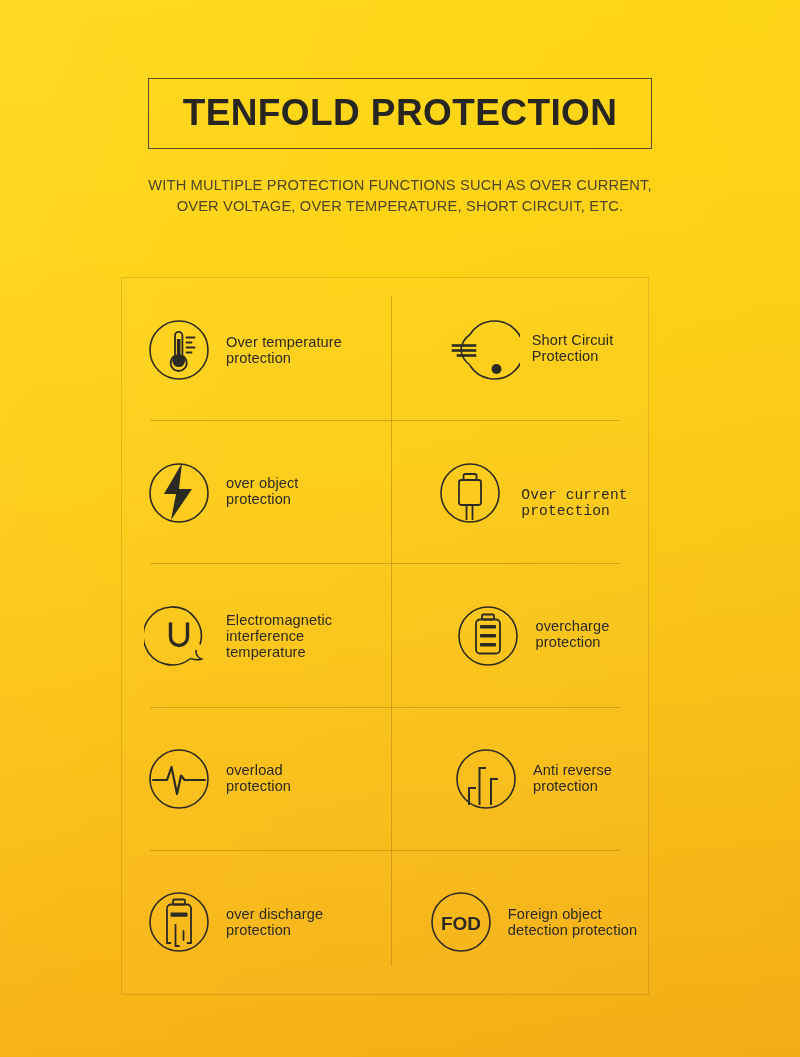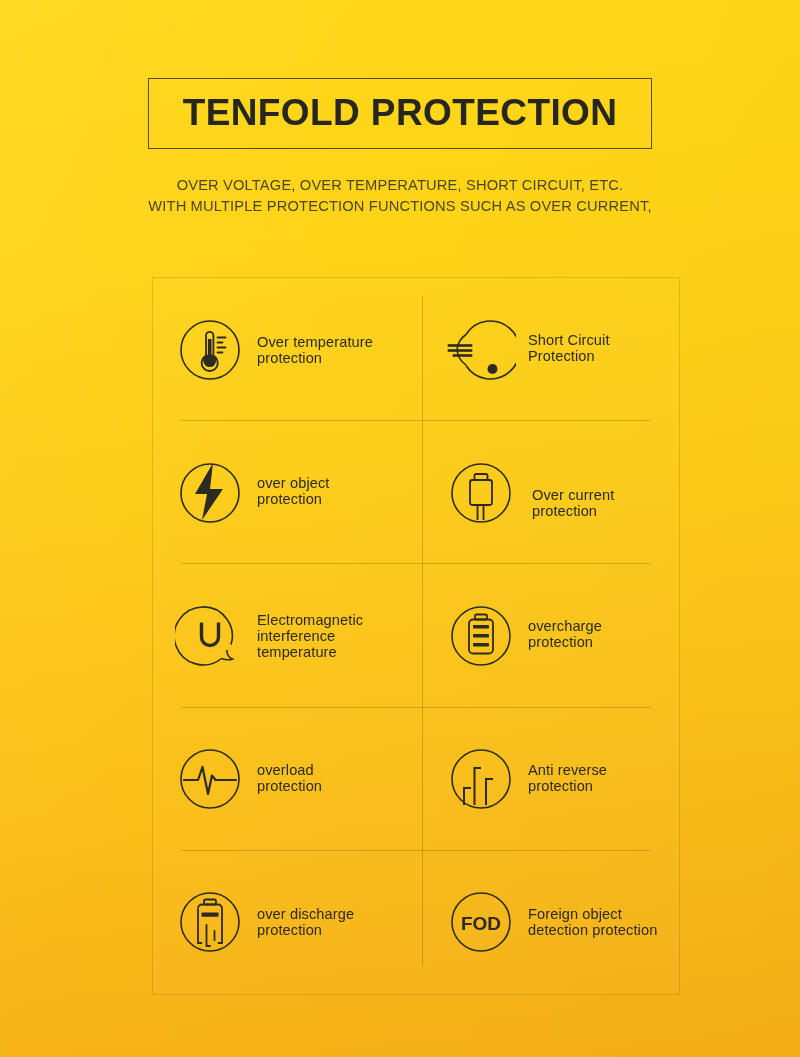--- a/index.html
+++ b/index.html
@@ -60,21 +60,21 @@
     line-height: 21px;
     letter-spacing: 0.15px;
     color: #4d4528;
     font-weight: 500;
   }
   .subtitle div { white-space: nowrap; }
 
   
   .panel {
     position: absolute;
-    left: 152px;
+    left: 121px;
     top: 277px;
     width: 528px;
     height: 718px;
     border: 1px solid rgba(120,92,10,0.22);
     background: rgba(255,255,255,0.022);
   }
 
   .vdivider {
     position: absolute;
     left: 269px;
@@ -91,21 +91,21 @@
     grid-template-columns: 1fr 1fr;
     grid-template-rows: repeat(5, 1fr);
   }
 
   .cell {
     position: relative;
     display: flex;
     align-items: center;
     padding-left: 22px;
   }
-  .cell.right { padding-left: 30px; }
+  .cell.right { padding-left: 30px; justify-content: center; }
 
   
   .cell.hr-left::after {
     content: "";
     position: absolute;
     left: 28px; right: 0; bottom: 0;
     height: 1px;
     background: rgba(110,84,8,0.30);
   }
   .cell.hr-right::after {
@@ -129,35 +129,35 @@
     font-size: 14.6px;
     line-height: 16px;
     color: #2b2a23;
     font-weight: 500;
     letter-spacing: 0.1px;
   }
   .label .l2 { display: block; }
 
   
   .nudge-up  { margin-top: -3px; }
-  .nudge-dn  { margin-top: 20px; }
+  .nudge-dn  { margin-top: 20px; font-family: Liberation Mono, monospace; }
   .shift-r   { margin-left: 16px; }
 </style>
 </head>
 <body>
 
 <div class="bg-sheen"></div>
 
 <div class="header">
   <div class="title-box">
     <div class="title">TENFOLD PROTECTION</div>
   </div>
   <div class="subtitle">
+    <div>WITH MULTIPLE PROTECTION FUNCTIONS SUCH AS OVER CURRENT,</div>
     <div>OVER VOLTAGE, OVER TEMPERATURE, SHORT CIRCUIT, ETC.</div>
-    <div>WITH MULTIPLE PROTECTION FUNCTIONS SUCH AS OVER CURRENT,</div>
   </div>
 </div>
 
 <div class="panel">
   <div class="vdivider"></div>
 
   <div class="grid">
 
     <div class="cell hr-left">
       <div class="icon-wrap">

